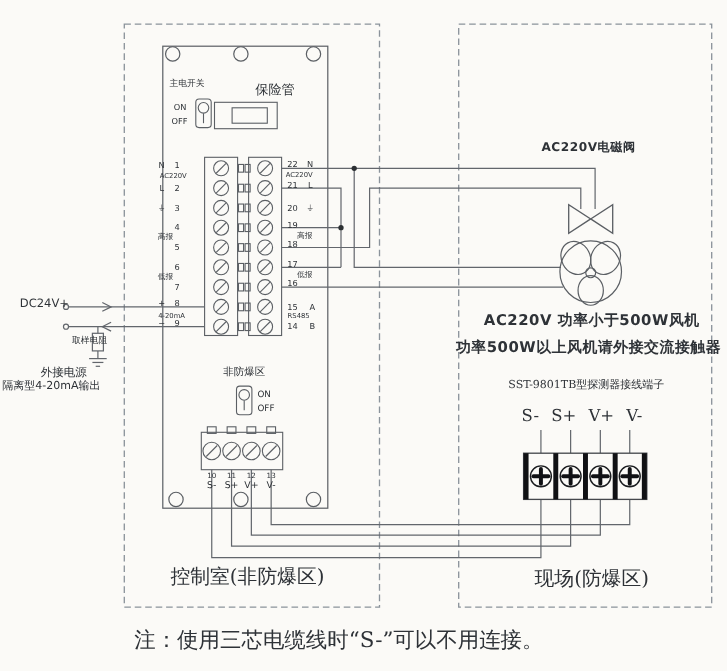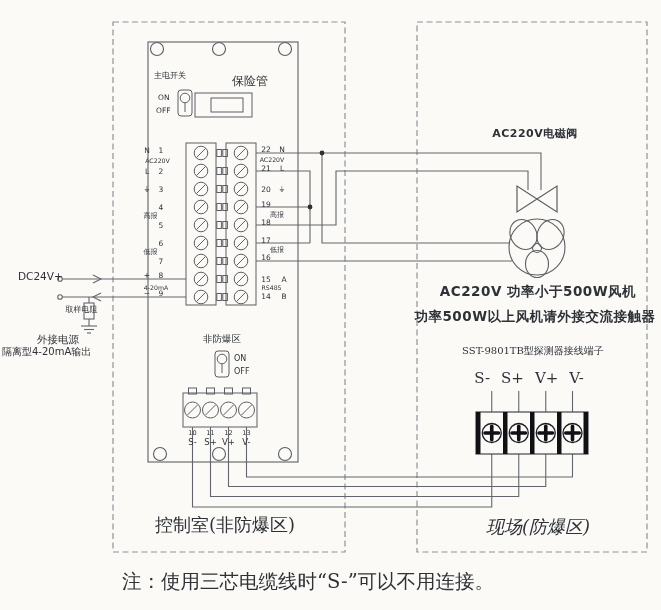--- a/index.html
+++ b/index.html
@@ -273,16 +273,16 @@
 <div class="lbl ctr song" style="left:533px;top:346px;font-size:10px;">SST-9801TB型探测器接线端子</div>
 
 <div class="lbl ctr song terms" style="left:529px;top:371px;">
   <span>S-</span>
   <span>S+</span>
   <span>V+</span>
   <span>V-</span>
 </div>
 
 <div class="lbl ctr song" style="left:225px;top:516px;font-size:18px;">控制室(非防爆区)</div>
-<div class="lbl ctr song" style="left:538px;top:518px;font-size:18px;font-style:italic;">现场(防爆区)</div>
+<div class="lbl ctr song" style="left:538px;top:518px;font-size:18px;">现场(防爆区)</div>
 <div class="lbl song" style="left:122px;top:572px;font-size:19.5px;">注：使用三芯电缆线时“S-”可以不用连接。</div>
 
 </div>
 
 </body></html>

